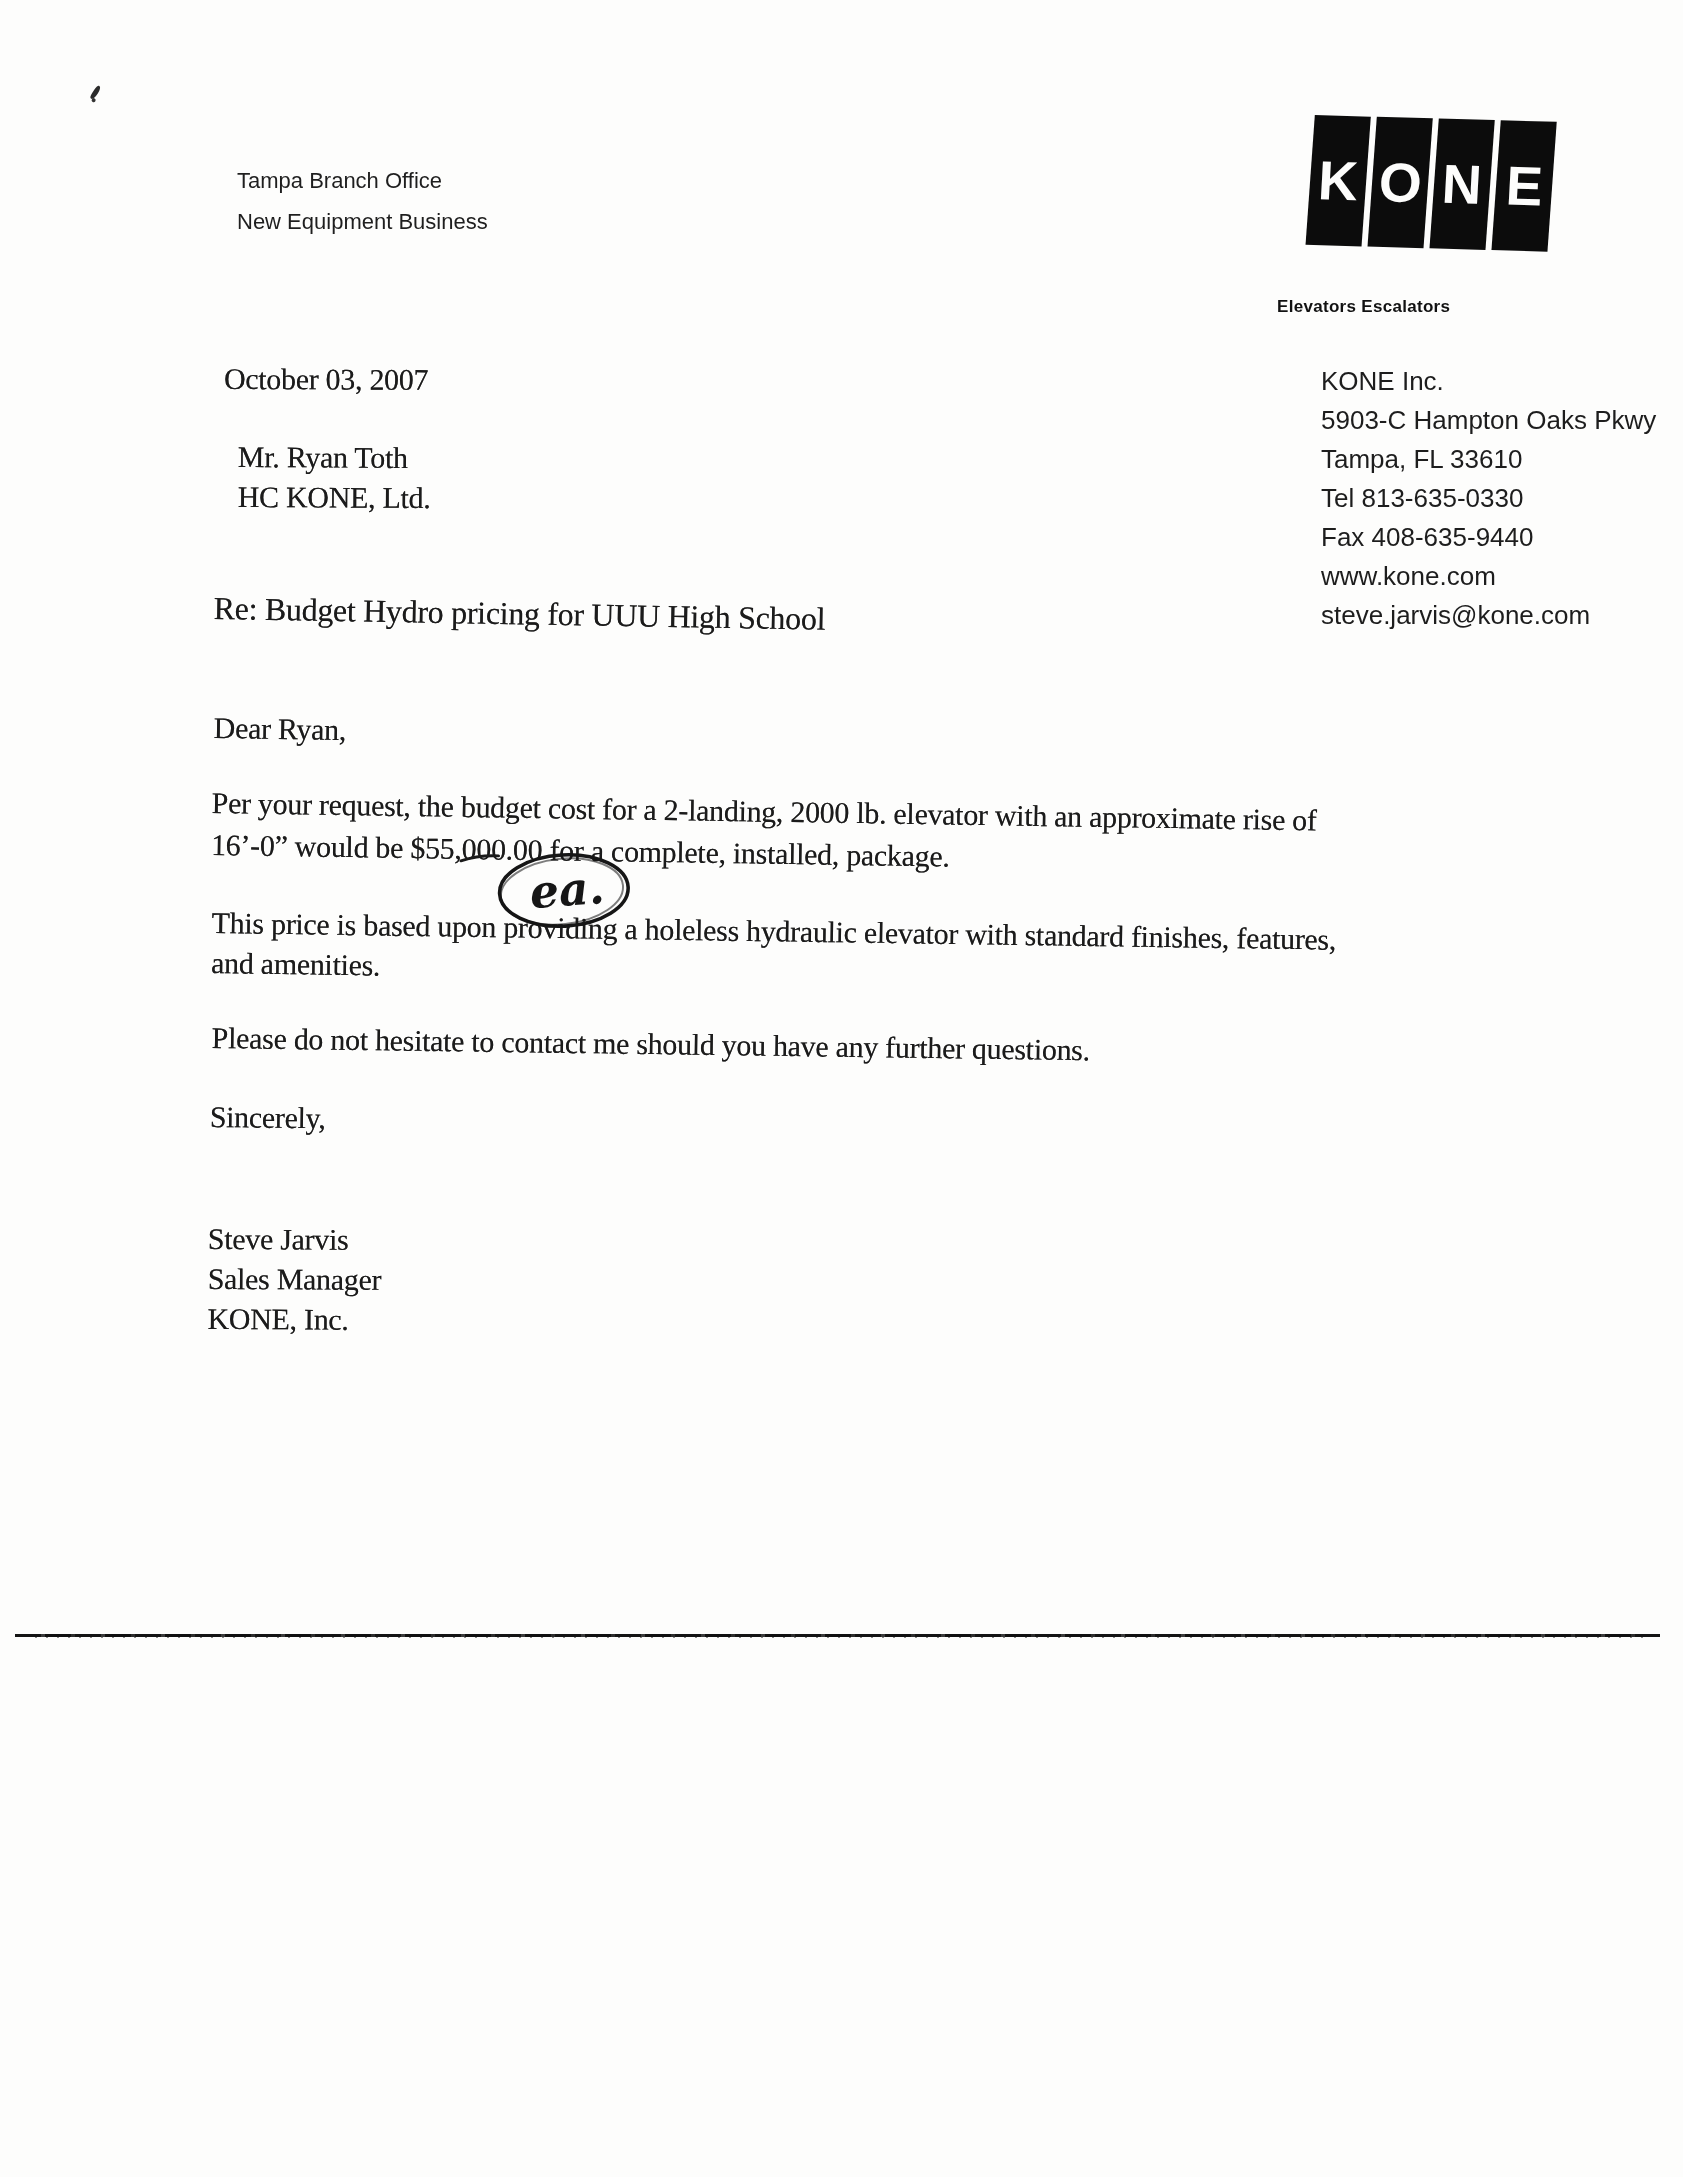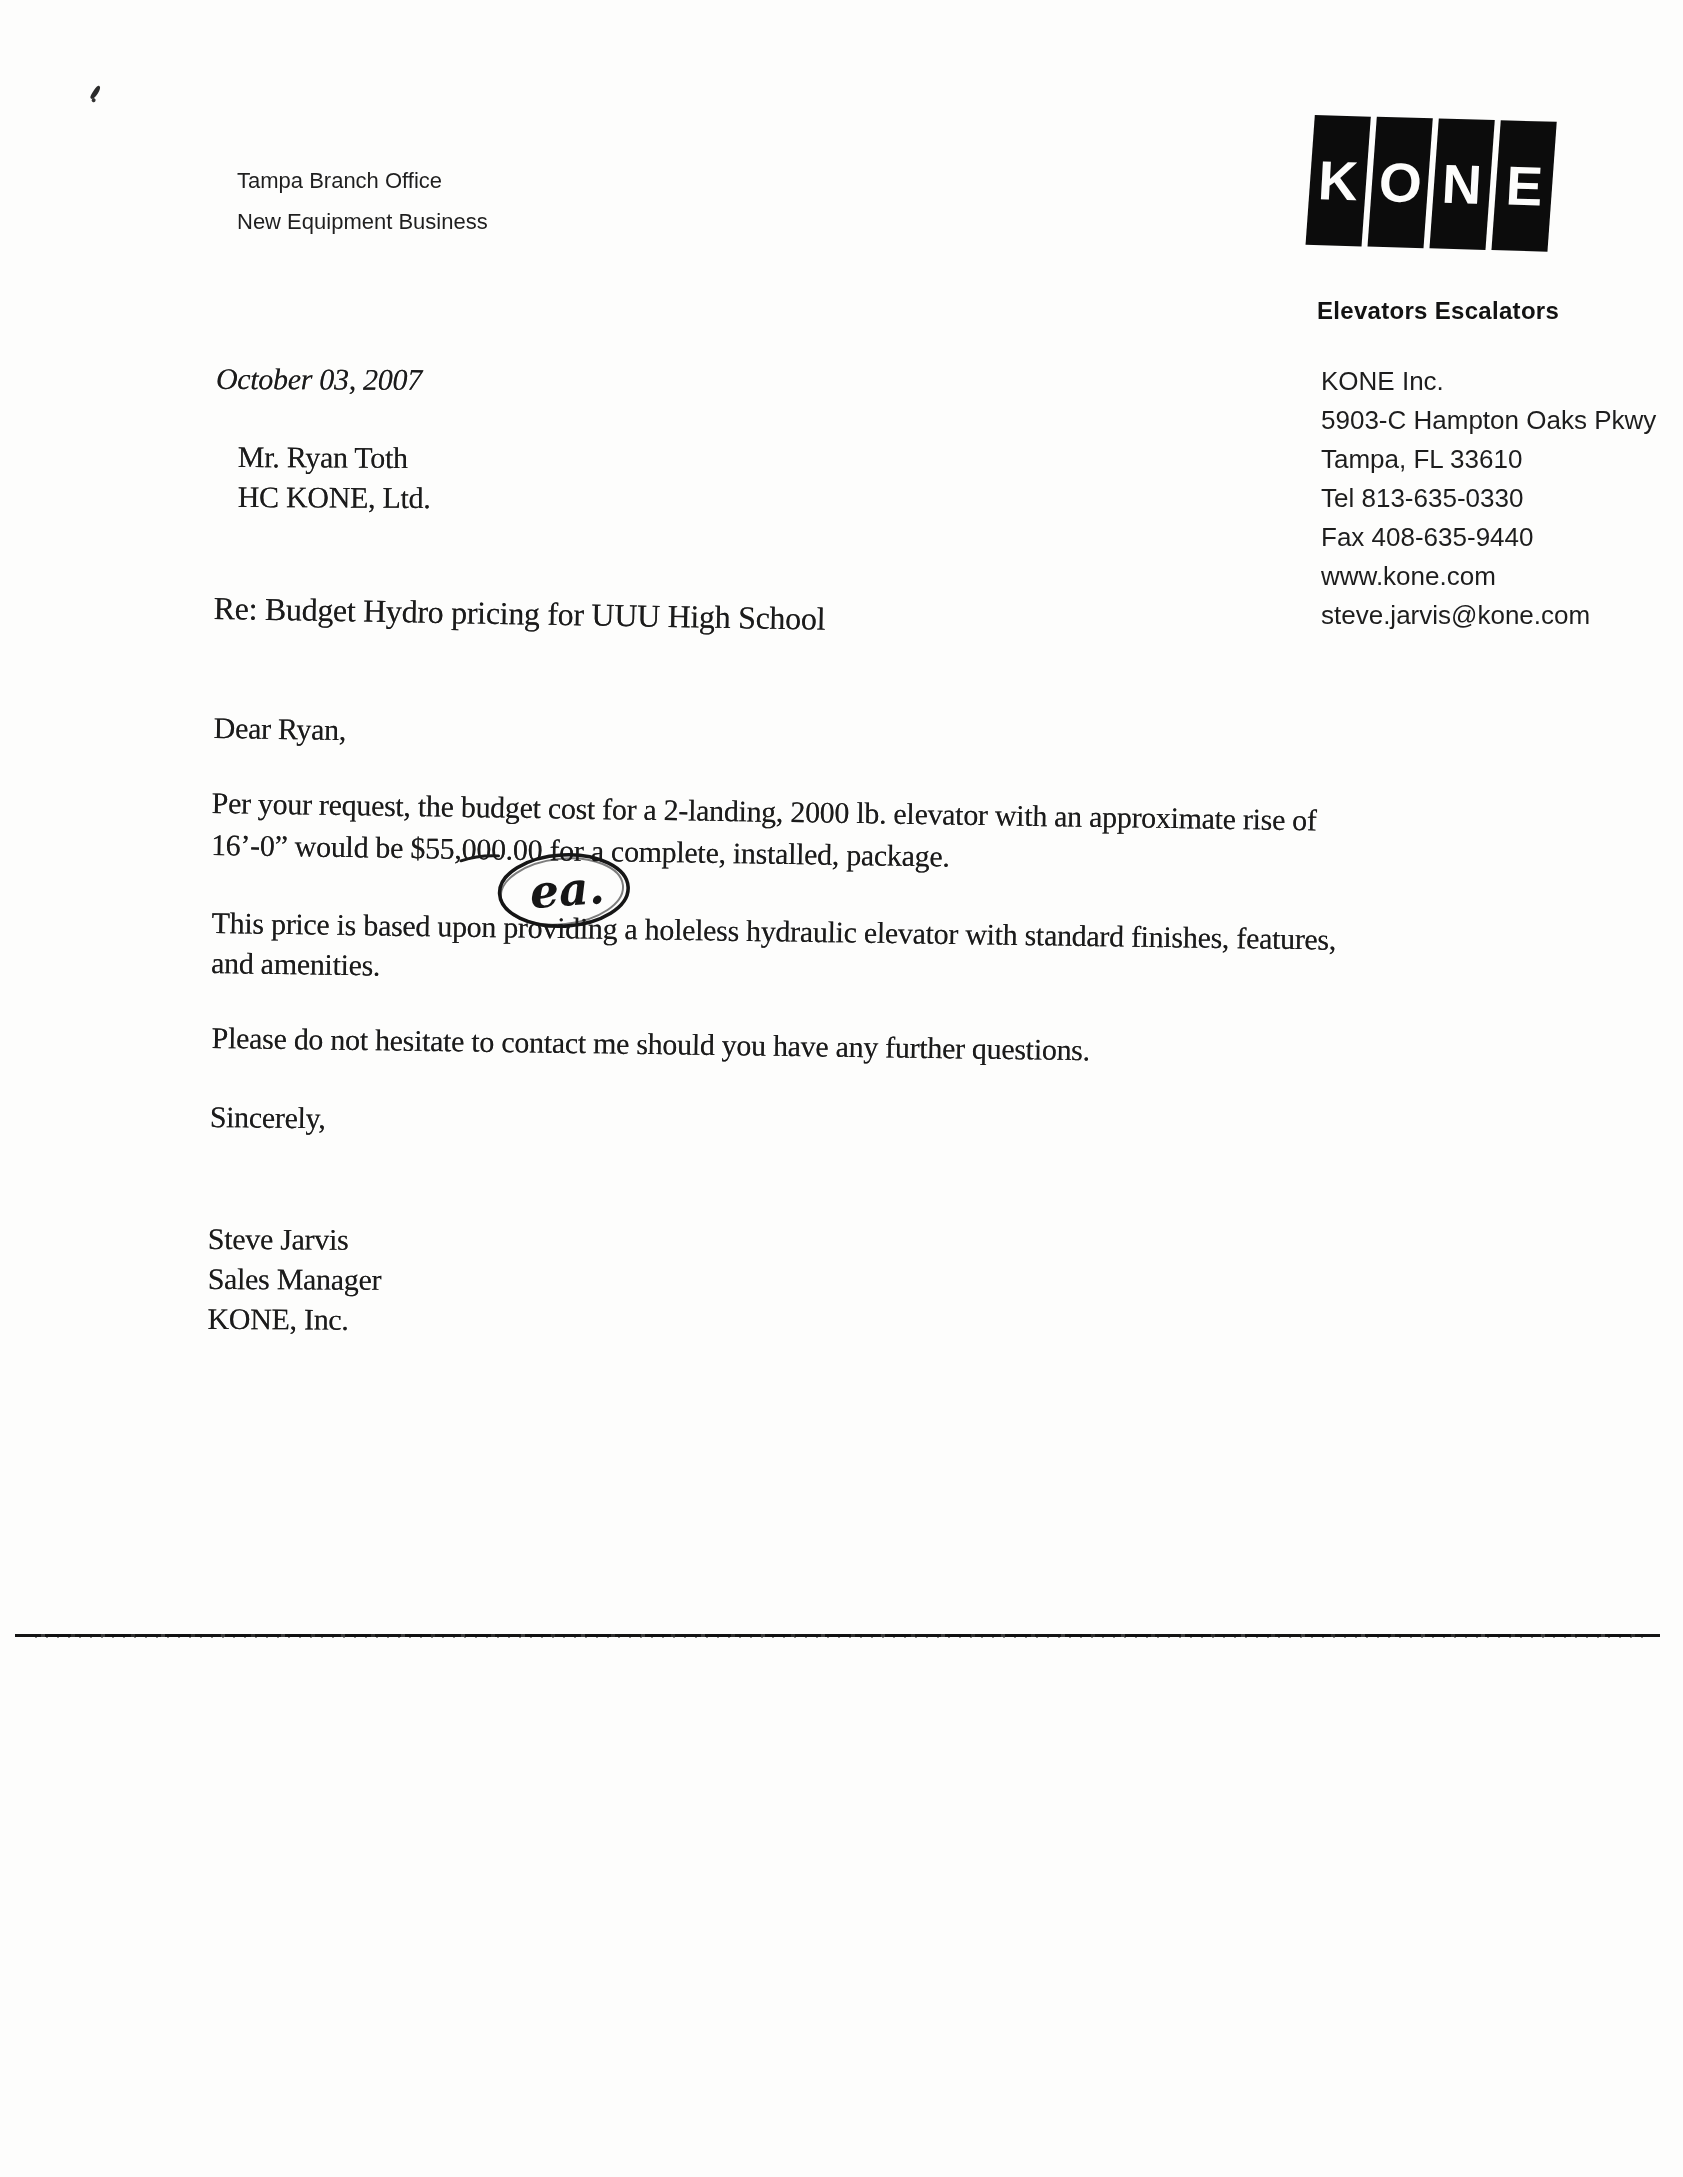--- a/index.html
+++ b/index.html
@@ -47,31 +47,31 @@
     transform: skewX(-2.5deg);
     display: flex; align-items: center; justify-content: center;
   }
   .logo-letter {
     color: #fdfdfc;
     font-family: "Liberation Sans", "DejaVu Sans", sans-serif;
     font-weight: bold; font-size: 55px; line-height: 1;
     transform: skewX(1deg);
   }
   .tagline {
-    left: 1306px; top: 297px;
-    font-size: 24px; font-weight: bold; letter-spacing: 0.3px;
+    left: 1266px; top: 297px;
+    font-size: 17px; font-weight: bold; letter-spacing: 0.3px;
     color: #121212; white-space: nowrap;
   }
 
   
   .company-block { left: 1310px; top: 366px; font-size: 26px; color: #1d1d1d; }
   .company-block div { height: 39px; white-space: nowrap; }
 
   
-  .date-line   { left: 216px; top: 362px; transform: rotate(0.25deg); transform-origin: left top; font-style: italic; }
+  .date-line   { left: 224px; top: 362px; transform: rotate(0.25deg); transform-origin: left top; }
   .recipient-block { left: 216px; top: 440px; transform: rotate(0.3deg); transform-origin: left top; }
   .recipient-block div { height: 40px; margin-left: 22px; }
   .subject-line { left: 214px; top: 590px; font-size: 32px; transform: rotate(1deg); transform-origin: left top; }
   .salutation  { left: 214px; top: 711px; transform: rotate(0.9deg); transform-origin: left top; }
   .para-1 { left: 212px; top: 786px; transform: rotate(0.9deg); transform-origin: left top; }
   .para-1 div { height: 42px; }
   .para-2 { left: 212px; top: 906px; transform: rotate(0.85deg); transform-origin: left top; }
   .para-2 div { height: 40px; }
   .para-3 { left: 212px; top: 1021px; transform: rotate(0.8deg); transform-origin: left top; }
   .closing { left: 210px; top: 1100px; transform: rotate(0.7deg); transform-origin: left top; }

